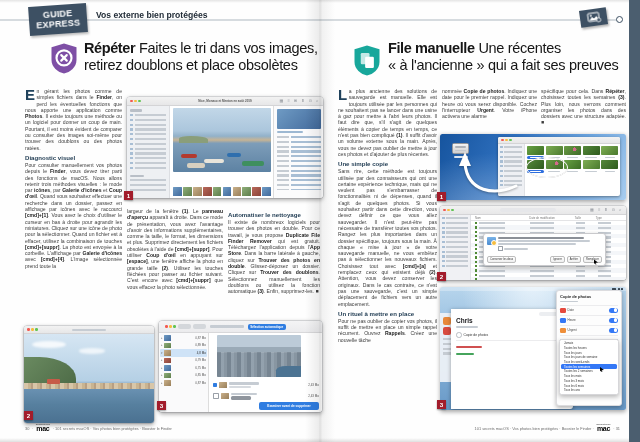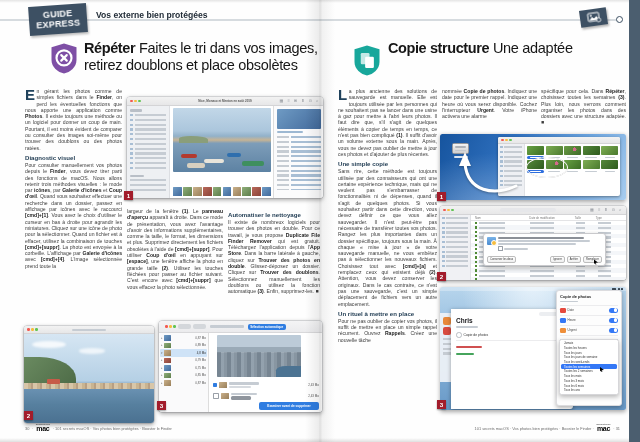--- a/index.html
+++ b/index.html
@@ -308,21 +308,22 @@
   </div>
 
   <div class="art-icon" style="left:352px;top:44px;">
     <svg width="30" height="33" viewBox="0 0 24 26">
       <path d="M12 1 L22 4 V14 C22 20 17 24 12 25 C7 24 2 20 2 14 V4 Z" fill="#18a79b"></path>
       <rect x="7" y="7" width="7" height="9" rx="1" fill="#fff" opacity=".75"></rect>
       <rect x="10.5" y="10" width="7" height="9" rx="1" fill="#fff"></rect>
     </svg>
   </div>
   <div class="art-title" style="left:388px;top:40px;width:234px;">
-    <div><b>Copie structure</b><span> Une adaptée</span></div>
+    <div><b>File manuelle</b><span> Une récentes</span></div>
+    <div>« à l'ancienne » qui a fait ses preuves</div>
   </div>
 
   <div class="col" style="left:338px;top:88px;width:99px;">
     <p><span class="dropcap">L</span><span>a plus ancienne des solutions de sauvegarde est manuelle. Elle est toujours utilisée par les personnes qui ne souhaitent pas se lancer dans une usine à gaz pour mettre à l'abri leurs photos. Il faut dire que, s'il s'agit de quelques éléments à copier de temps en temps, ce n'est pas bien compliqué <b>(1)</b>. Il suffit d'avoir un volume externe sous la main. Après, vous ne devez pas oublier de mettre à jour ces photos et d'ajouter de plus récentes.</span></p>
     <div class="ch">Une simple copie</div>
     <p>Sans rire, cette méthode est toujours utilisée par des connaisseurs qui ont une certaine expérience technique, mais qui ne veulent pas s'embarrasser de fonctionnalités ni de dépenses, quand il s'agit de quelques photos. Si vous souhaitez partir dans cette direction, vous devez définir ce que vous allez sauvegarder. Il n'est peut-être pas nécessaire de transférer toutes vos photos. Rangez les plus importantes dans un dossier spécifique, toujours sous la main. À chaque « mise à jour » de votre sauvegarde manuelle, ne vous embêtez pas à sélectionner les nouveaux fichiers. Choisissez tout avec <b>[cmd]+[a]</b> et remplacez ceux qui existent déjà <b>(2)</b>. Attention, vous devez conserver les originaux. Dans le cas contraire, ce n'est pas une sauvegarde, c'est un simple déplacement de fichiers vers un autre emplacement.</p>
     <div class="ch">Un rituel à mettre en place</div>
     <p>Pour ne pas oublier de copier vos photos, il suffit de mettre en place un simple rappel récurrent. Ouvrez <b>Rappels</b>. Créez une nouvelle tâche</p>
   </div>
   <div class="col" style="left:442px;top:88px;width:95px;">

